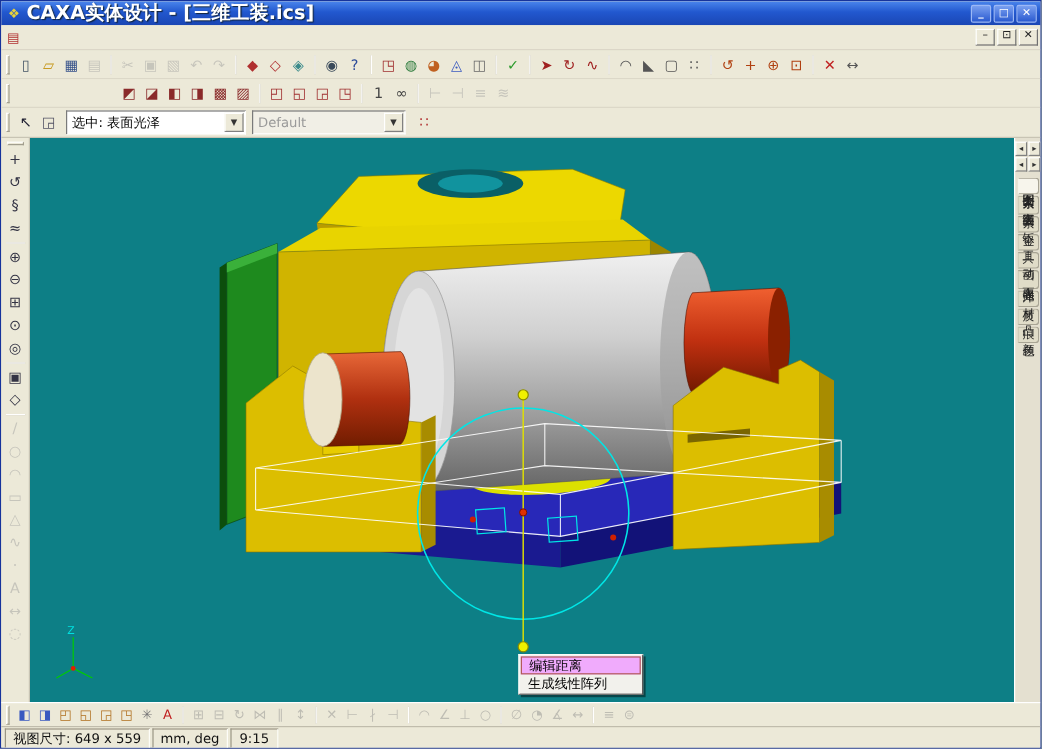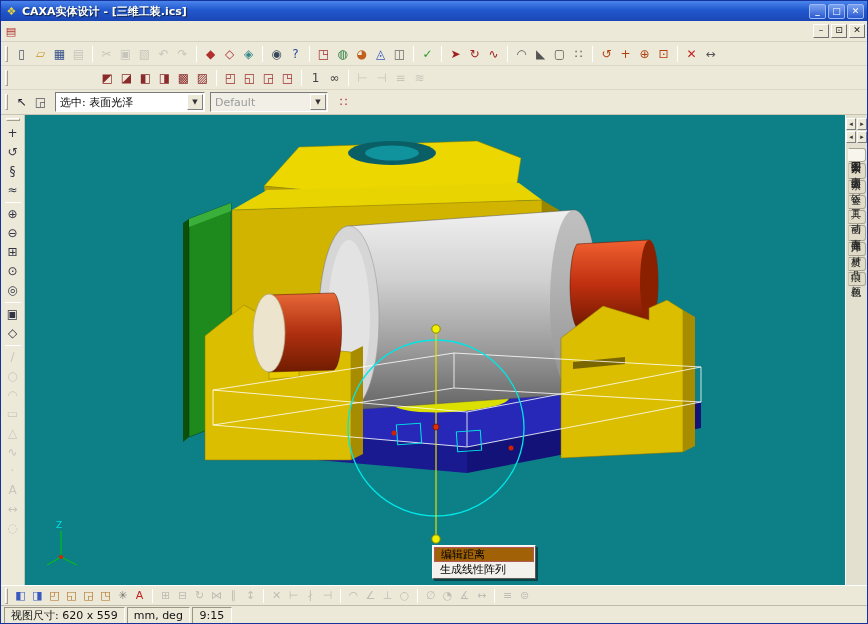--- a/index.html
+++ b/index.html
@@ -1,21 +1,21 @@
 <!DOCTYPE html>
 <html><head>
 <meta charset="utf-8">
 <style>
   html,body{margin:0;padding:0;background:#7f7f7f;}
   *{box-sizing:border-box;font-family:"DejaVu Sans","Liberation Sans",sans-serif;}
   .window{width:868px;height:624px;position:relative;background:#ece9d8;border:1px solid #16339c;overflow:hidden;}
   
   .titlebar{height:20px;background:linear-gradient(180deg,#4a85ec 0%,#2258cf 45%,#1a46b4 100%);display:flex;align-items:center;padding:0 3px;color:#fff;}
   .app-icon{width:15px;height:15px;font-size:11px;line-height:15px;text-align:center;color:#e8d23a;margin-right:3px;}
-  .title-text{flex:1;font-size:11px;font-weight:bold;text-shadow:1px 1px 1px #123;white-space:nowrap;overflow:hidden;}
+  .title-text{flex:1;font-size:16px;font-weight:bold;text-shadow:1px 1px 1px #123;white-space:nowrap;overflow:hidden;}
   .wbtn{width:17px;height:15px;margin-left:2px;border:1px solid #9cb8f6;border-radius:2px;background:linear-gradient(180deg,#7aa0f0,#2a5ad0);color:#fff;font-size:9px;line-height:12px;text-align:center;font-weight:bold;}
   
   .menubar{height:21px;display:flex;align-items:center;background:#ece9d8;border-bottom:1px solid #d6d2c2;padding:0 2px;}
   .doc-icon{width:16px;font-size:11px;color:#b03030;text-align:center;}
   .menu-item{padding:2px 8px;font-size:12px;color:#111;cursor:default;}
   .menu-spacer{flex:1;}
   .mbtn{width:16px;height:14px;margin-left:2px;border:1px solid;border-color:#fff #707070 #707070 #fff;background:#ece9d8;color:#222;font-size:9px;line-height:11px;text-align:center;}
   
   .tbar{height:24px;display:flex;align-items:center;background:#ece9d8;border-bottom:1px solid #dcd8c8;padding-left:2px;overflow:hidden;}
   .grip{width:3px;height:16px;margin:0 4px 0 2px;border-left:1px solid #fff;border-top:1px solid #fff;border-right:1px solid #a29e8e;border-bottom:1px solid #a29e8e;}
@@ -38,21 +38,21 @@
   .hgrip{width:14px;height:3px;margin:1px 0 3px 0;border-top:1px solid #fff;border-left:1px solid #fff;border-bottom:1px solid #a29e8e;border-right:1px solid #a29e8e;}
   .viewport{flex:1;position:relative;background:#0d7f86;overflow:hidden;}
   .rightbar{width:22px;background:#e4e0d0;border-left:1px solid #fff;display:flex;flex-direction:column;align-items:center;}
   .navgrid{display:grid;grid-template-columns:10px 10px;gap:1px;padding:3px 0 4px 0;}
   .navgrid .tbtn{width:10px;height:12px;line-height:11px;font-size:7px;border:1px solid;border-color:#fff #808080 #808080 #fff;background:#ece9d8;}
   .vtab{writing-mode:vertical-rl;text-orientation:upright;font-size:10px;color:#222;background:#e0dcc8;border:1px solid #a8a494;border-left-color:#c8c4b0;border-radius:0 3px 3px 0;padding:5px 2px;margin:1px 0;width:18px;text-align:center;cursor:default;letter-spacing:1px;}
   .vtab.active{background:#f7f5ec;font-weight:bold;border-left-color:#f7f5ec;}
   
   .ctx{position:absolute;left:407px;top:430px;width:104px;background:#f2f1ec;border:1px solid;border-color:#fbfbf8 #5a5a5a #5a5a5a #fbfbf8;box-shadow:2px 2px 0 rgba(0,0,0,.45);padding:1px;z-index:5;}
   .ctx-item{height:15px;line-height:15px;padding:0 6px;font-size:11px;color:#000;white-space:nowrap;cursor:default;}
-  .ctx-item.hot{border:1px solid #b25a5a;background:#a16207;line-height:13px;height:15px;}
+  .ctx-item.hot{border:1px solid #b25a5a;background:#f0abfc;line-height:13px;height:15px;}
   
   .bottombar{height:20px;display:flex;align-items:center;background:#ece9d8;border-top:1px solid #fff;padding-left:2px;}
   .bottombar .tbtn{width:17px;height:16px;line-height:16px;font-size:11px;}
   .bottombar .tsep{height:14px;}
   
   .statusbar{height:20px;display:flex;align-items:center;background:#ece9d8;border-top:1px solid #c0bcac;font-size:11px;padding:0 2px;}
   .sb-panel{border:1px solid;border-color:#9a9684 #fdfdf8 #fdfdf8 #9a9684;height:17px;line-height:15px;padding:0 6px;margin:0 1px;white-space:nowrap;overflow:hidden;color:#111;}
   .sb-msg{flex:1;}
 </style>
 </head>
@@ -152,21 +152,21 @@
   <div class="selbar">
     <span class="grip"></span>
     <span style="display:flex;align-items:center">
         <span class="tbtn" style="color: rgb(34, 34, 51);">↖</span>
         <span class="tbtn" style="color: rgb(85, 85, 102);">◲</span>
       </span>
     <div class="combo">
       <span class="cval">选中: 表面光泽</span>
       <span class="carr">▼</span>
     </div>
-    <div class="combo disabled" style="width:118px">
+    <div class="combo disabled" style="width:128px">
       <span class="cval">Default</span>
       <span class="carr">▼</span>
     </div>
     <span style="display:flex;align-items:center;margin-left:6px">
         <span class="tbtn" style="color: rgb(176, 48, 48);">∷</span>
       </span>
   </div>
 
   <div class="main">
 
@@ -372,18 +372,18 @@
         <span class="tbtn dis" style="color: rgb(136, 136, 136);">◔</span>
         <span class="tbtn dis" style="color: rgb(136, 136, 136);">∡</span>
         <span class="tbtn dis" style="color: rgb(136, 136, 136);">↔</span>
         <span class="tsep"></span>
         <span class="tbtn dis" style="color: rgb(136, 136, 136);">≡</span>
         <span class="tbtn dis" style="color: rgb(136, 136, 136);">⊜</span>
       </span>
   </div>
 
   <div class="statusbar">
-    <span class="sb-panel">视图尺寸: 620 x 559</span>
+    <span class="sb-panel">视图尺寸: 649 x 559</span>
     <span class="sb-panel">mm, deg</span>
     <span class="sb-panel" style="min-width:40px;text-align:center">9:15</span>
   </div>
 
 </div>
 
 </body></html>

